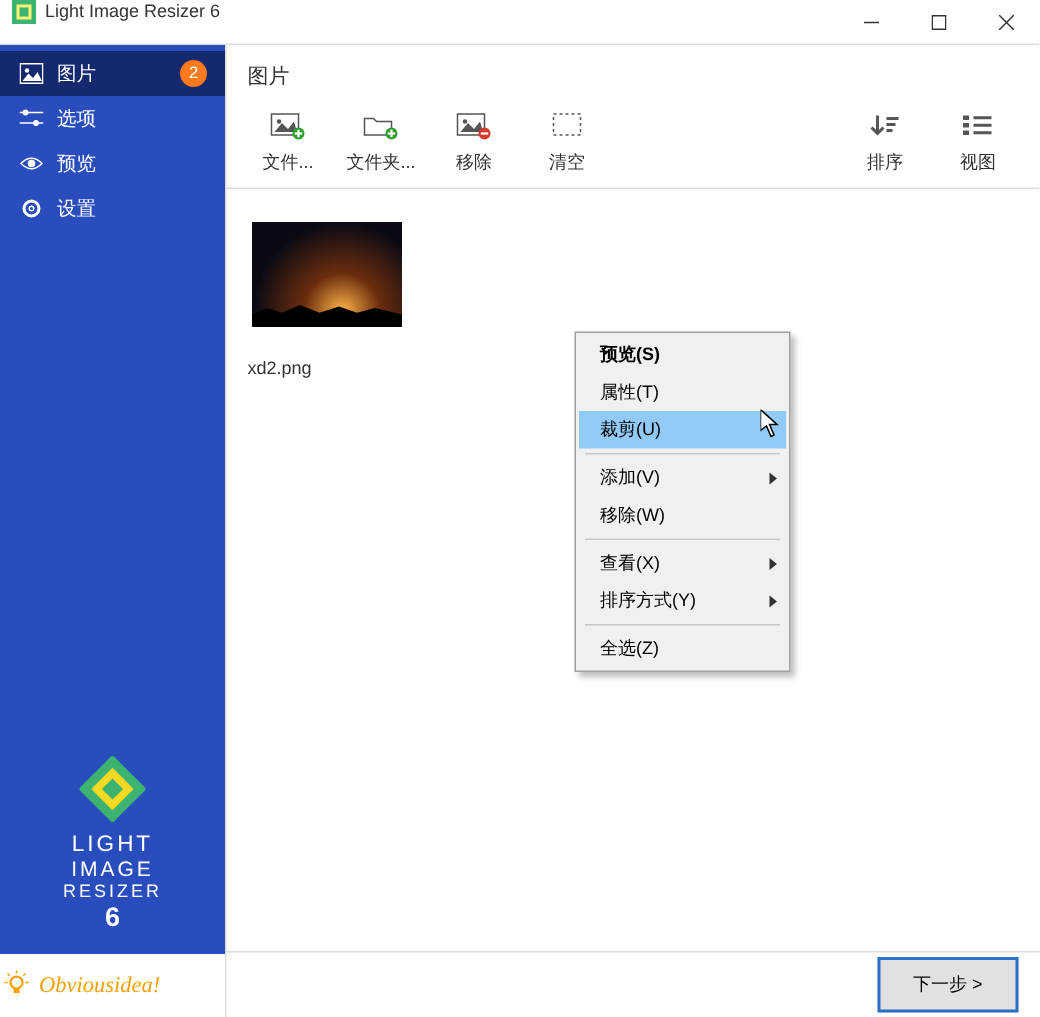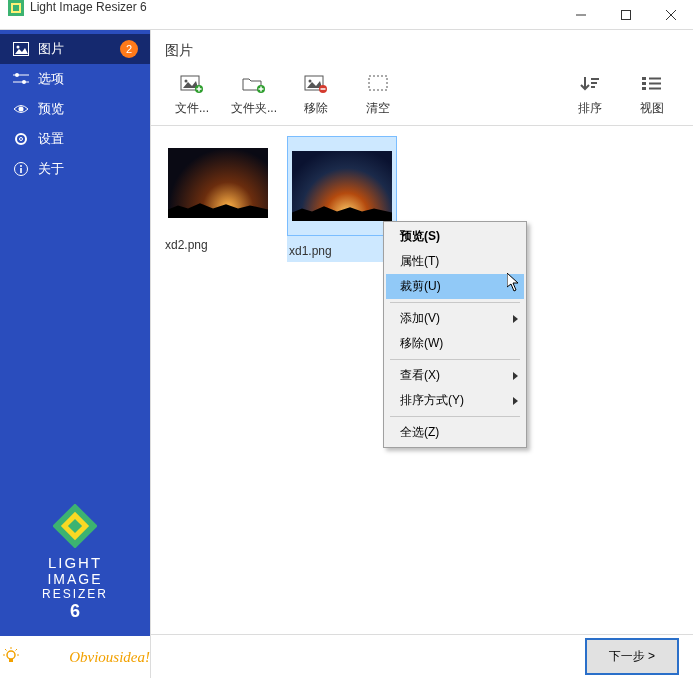--- a/index.html
+++ b/index.html
@@ -73,21 +73,21 @@
   }
   .brand-box .line1 { font-size:15px; letter-spacing:2px; }
   .brand-box .line2 { font-size:14px; letter-spacing:2px; }
   .brand-box .line3 { font-size:12px; letter-spacing:2px; }
   .brand-box .line4 { font-size:18px; font-weight:bold; }
   .obvious {
     background:#fff;
     height:42px;
     display:flex;
     align-items:center;
-    justify-content:space-between;
+    justify-content:flex-start;
     color:#f2a100;
     font-family: cursive;
     font-style: italic;
     font-size:15px;
   }
   .obvious svg { margin-right:4px; }
   .main {
     flex:1;
     display:flex;
     flex-direction:column;
@@ -281,30 +281,20 @@
       </div>
       <div class="nav-item">
         <span class="nav-icon">
             <svg width="16" height="16" viewBox="0 0 16 16">
               <circle cx="8" cy="8" r="5" fill="none" stroke="#fff" stroke-width="2"></circle>
               <circle cx="8" cy="8" r="1.5" fill="#2a4dbd" stroke="#fff"></circle>
             </svg>
           </span>
         <span>设置</span>
       </div>
-      <div class="nav-item">
-        <span class="nav-icon">
-            <svg width="16" height="16" viewBox="0 0 16 16">
-              <circle cx="8" cy="8" r="6.5" fill="none" stroke="#fff"></circle>
-              <circle cx="8" cy="5" r="1" fill="#fff"></circle>
-              <rect x="7.2" y="7" width="1.6" height="5" fill="#fff"></rect>
-            </svg>
-          </span>
-        <span>关于</span>
-      </div>
     </div>
     <div class="spacer"></div>
     <div class="brand-box">
       <div class="logo">
         <svg viewBox="0 0 44 44">
             <rect x="6" y="6" width="32" height="32" fill="#3cb371" transform="rotate(45 22 22)"></rect>
             <rect x="12" y="12" width="20" height="20" fill="#f9d923" transform="rotate(45 22 22)"></rect>
             <rect x="17" y="17" width="10" height="10" fill="#3cb371" transform="rotate(45 22 22)"></rect>
           </svg>
       </div>
@@ -405,29 +395,20 @@
 
     <div class="thumb-area">
       <div class="thumb">
         <div class="thumb-box">
             <div class="thumb-img">
               <div class="sky1"></div>
               <div class="mtn"></div>
             </div>
           </div>
         <div class="thumb-label">xd2.png</div>
-      </div>
-      <div class="thumb selected">
-        <div class="thumb-box sel-wider">
-            <div class="thumb-img">
-              <div class="sky2"></div>
-              <div class="mtn"></div>
-            </div>
-          </div>
-        <div class="thumb-label">xd1.png</div>
       </div>
 
       <div class="context-menu">
         <div class="cm-item"><b>预览(S)</b></div>
         <div class="cm-item"><span>属性(T)</span></div>
         <div class="cm-item hl"><span>裁剪(U)</span></div>
         <div class="cm-sep"></div>
         <div class="cm-item"><span>添加(V)</span><span class="sub-arrow"></span></div>
         <div class="cm-item"><span>移除(W)</span></div>
         <div class="cm-sep"></div>

